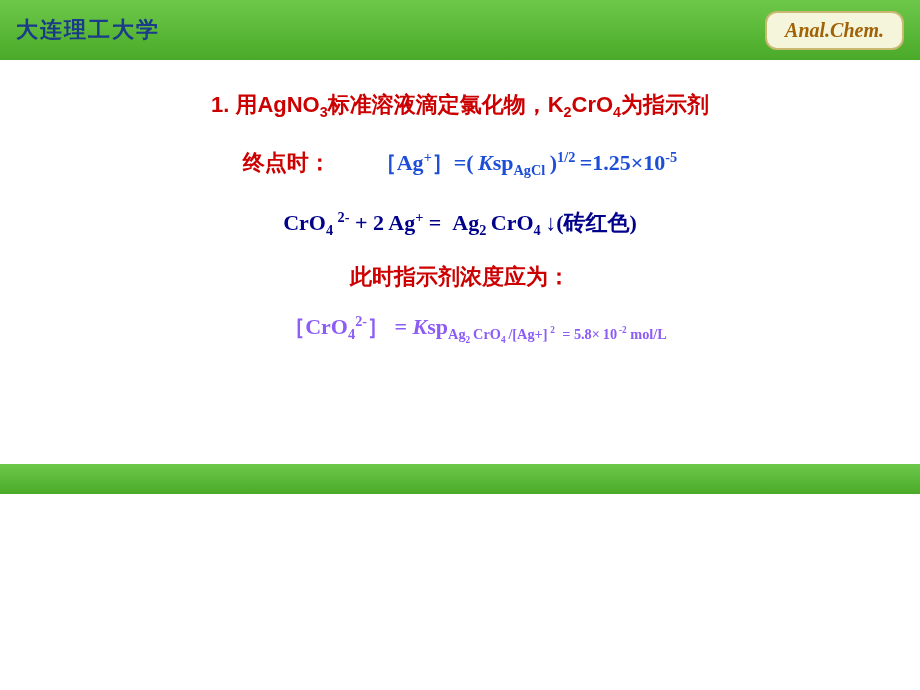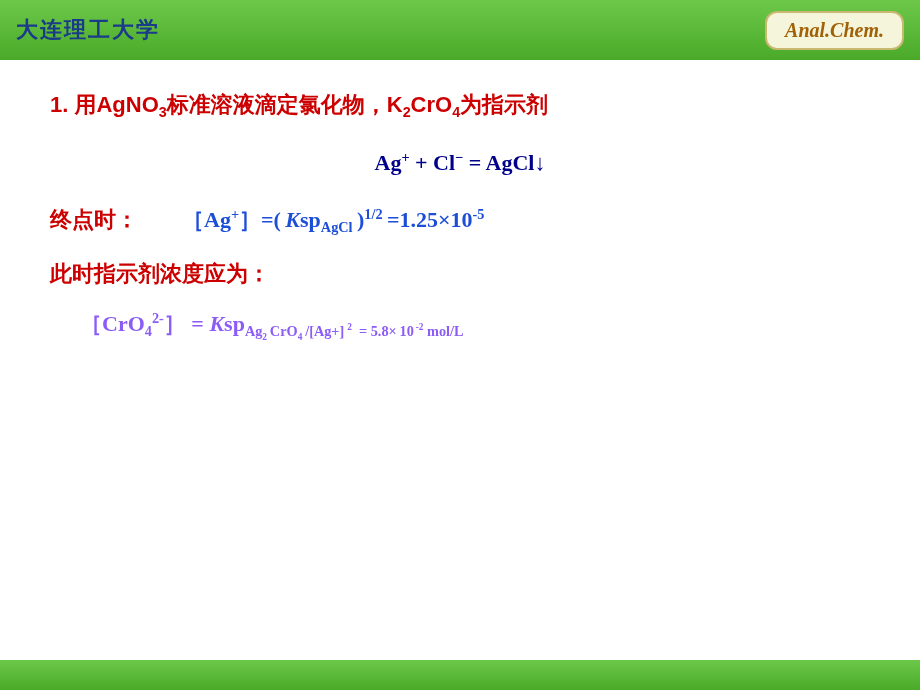--- a/index.html
+++ b/index.html
@@ -11,21 +11,21 @@
     body {
       width: 920px;
       height: 690px;
       overflow: hidden;
       font-family: "SimSun", "STSong", serif;
       background: #ffffff;
     }
 
     .page-wrapper {
       width: 920px;
-      height: 690px;
+      height: 494px;
       display: flex;
       flex-direction: column;
       background: #ffffff;
     }
 
     
     .header-bar {
       background: linear-gradient(to bottom, #6dc84a, #4aaa28);
       height: 60px;
       display: flex;
@@ -55,20 +55,21 @@
       font-weight: bold;
     }
 
     
     .main-content {
       flex: 1;
       padding: 30px 50px 20px 50px;
       display: flex;
       flex-direction: column;
       gap: 16px;
+      align-items: center;
     }
 
     
     .title-line {
       color: #cc0000;
       font-size: 22px;
       font-weight: bold;
       font-family: "SimHei", "STHeiti", sans-serif;
       line-height: 1.4;
       margin-bottom: 4px;
@@ -154,31 +155,31 @@
     <div class="header-logo">大连理工大学</div>
     <div class="anal-chem-badge">Anal.Chem.</div>
   </div>
 
   <div class="main-content">
 
     <div class="title-line">
       1. 用AgNO<sub>3</sub>标准溶液滴定氯化物，K<sub>2</sub>CrO<sub>4</sub>为指示剂
     </div>
 
-    <div class="chem-line">
-      Ag<sup>+</sup> + Cl<sup>−</sup> = AgCl↓
-    </div>
 
     <div class="endpoint-line">
       <span class="endpoint-label">终点时：</span>
       <span class="endpoint-formula">
         ［Ag<sup>+</sup>］=( <span class="italic-k">K</span>sp<sub>AgCl</sub> )<sup>1/2</sup> =1.25×10<sup>-5</sup>
       </span>
     </div>
 
+    <div class="chem-line">
+      CrO<sub>4</sub> <sup>2-</sup> + 2 Ag<sup>+</sup> = &nbsp;Ag<sub>2</sub> CrO<sub>4</sub> ↓(砖红色)
+    </div>
 
     <div class="indicator-label">
       此时指示剂浓度应为：
     </div>
 
     <div class="indicator-formula">
       ［CrO<sub>4</sub><sup>2-</sup>］ = <span class="italic-k">K</span>sp<sub>Ag<sub>2</sub> CrO<sub>4</sub> /[Ag+] <sup>2</sup>&nbsp;&nbsp;= <strong>5.8× 10<sup> -2</sup> mol/L</strong>
     </sub></div>
 
   </div>

